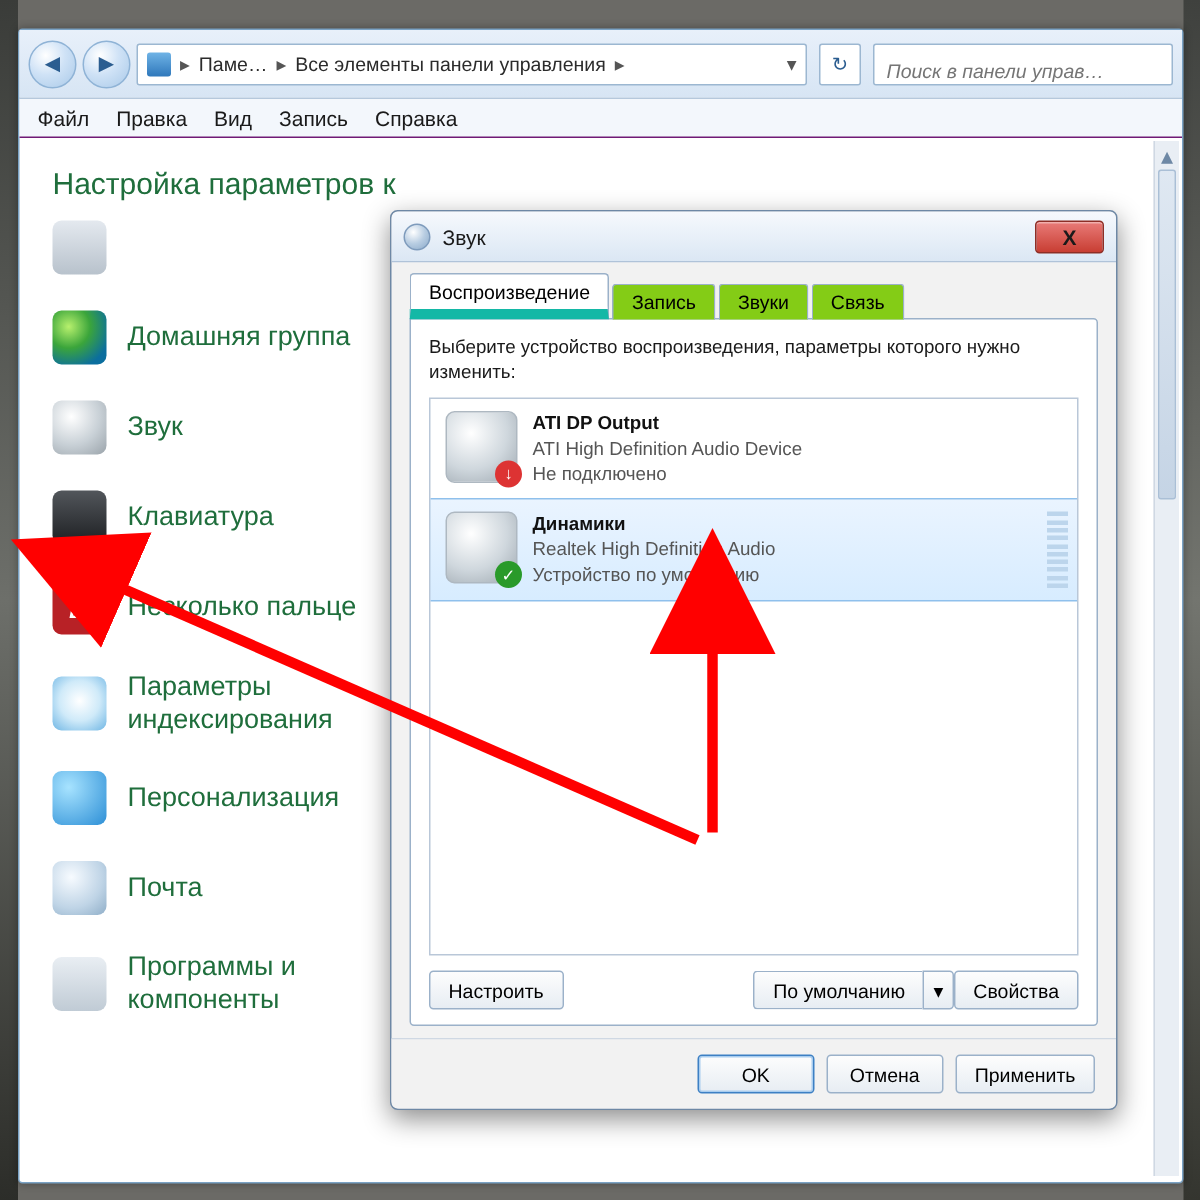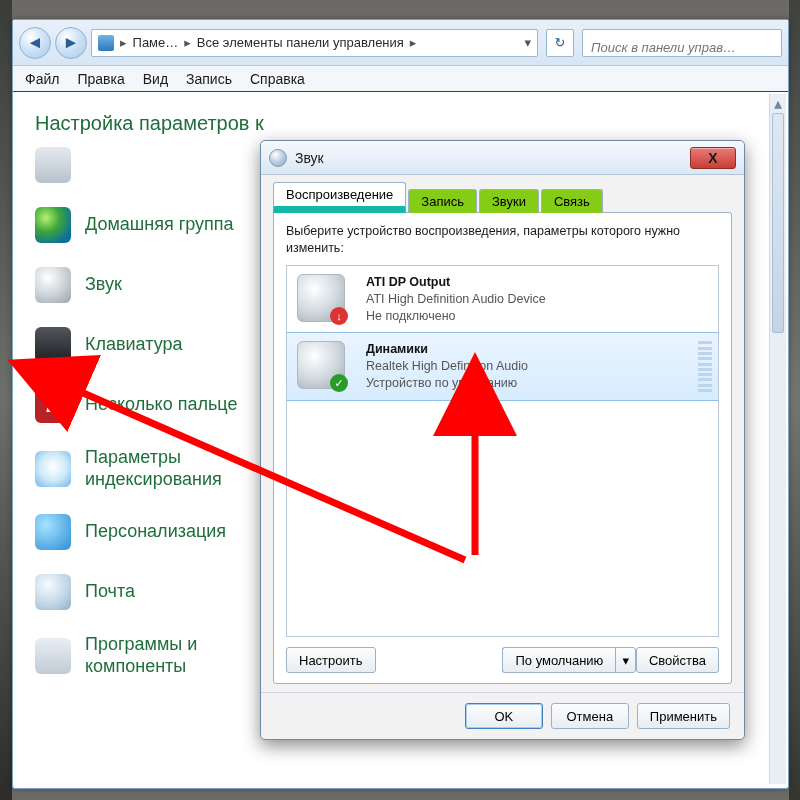--- a/index.html
+++ b/index.html
@@ -35,21 +35,21 @@
   .tab.active{background:#fff;z-index:2;border-bottom:7px solid #14b8a6;}
   .tabpane{border:1px solid #9bb1c9;background:#fff;border-radius:0 3px 3px 3px;padding:10px 12px;height:472px;display:flex;flex-direction:column;}
   .instr{font-size:12.5px;color:#1a1a1a;margin-bottom:8px;line-height:1.35;}
   .dev-list{flex:1;border:1px solid #b9c7d8;background:#fff;overflow:hidden;}
   .dev{display:flex;gap:10px;padding:8px 10px;border-bottom:1px solid #e4ebf3;position:relative;}
   .dev.selected{background:linear-gradient(#eaf4ff,#d7ecff);border:1px solid #8fc0ec;margin:-1px;}
   .dev-ic{width:48px;height:48px;background:radial-gradient(circle at 35% 30%,#fff,#cfd7dd 55%,#9da7af);border-radius:6px;border:1px solid #aeb8c1;position:relative;flex-shrink:0;}
   .dev-badge{position:absolute;right:-4px;bottom:-4px;width:18px;height:18px;border-radius:50%;display:flex;align-items:center;justify-content:center;font-size:11px;color:#fff;}
   .badge-down{background:#d33;}
   .badge-ok{background:#2a9a2a;}
-  .dev-txt{display:flex;flex-direction:column;font-size:12.5px;line-height:1.35;margin-left:11px;}
+  .dev-txt{display:flex;flex-direction:column;font-size:12.5px;line-height:1.35;}
   .dev-name{font-weight:bold;color:#111;}
   .dev-sub{color:#555;}
   .dev-state{color:#555;}
   .dev-meter{position:absolute;right:6px;top:8px;bottom:8px;width:14px;display:flex;flex-direction:column;justify-content:space-between;}
   .dev-meter i{display:block;height:3px;background:#bcd5ec;}
   .pane-buttons{display:flex;gap:0;margin-top:10px;align-items:center;}
   .btn{height:26px;padding:0 12px;font-size:13px;background:linear-gradient(#fdfdfd,#e7edf3);border:1px solid #9bb1c9;border-radius:3px;display:flex;align-items:center;}
   .spacer{flex:1;}
   .split{display:flex;}
   .split .btn:first-child{border-right:none;border-radius:3px 0 0 3px;text-align:center;}

